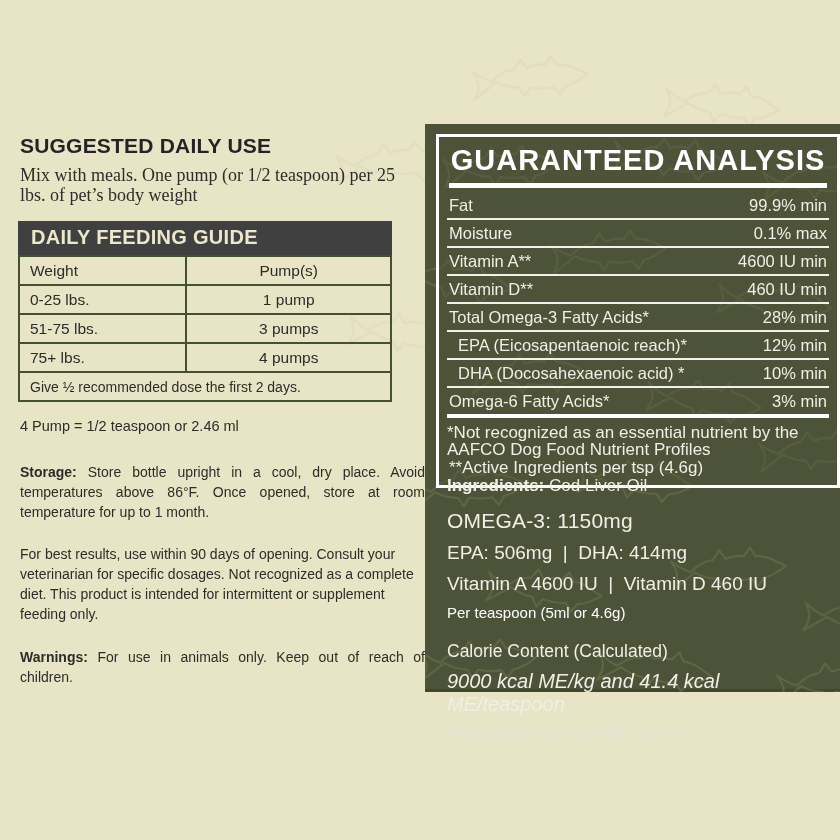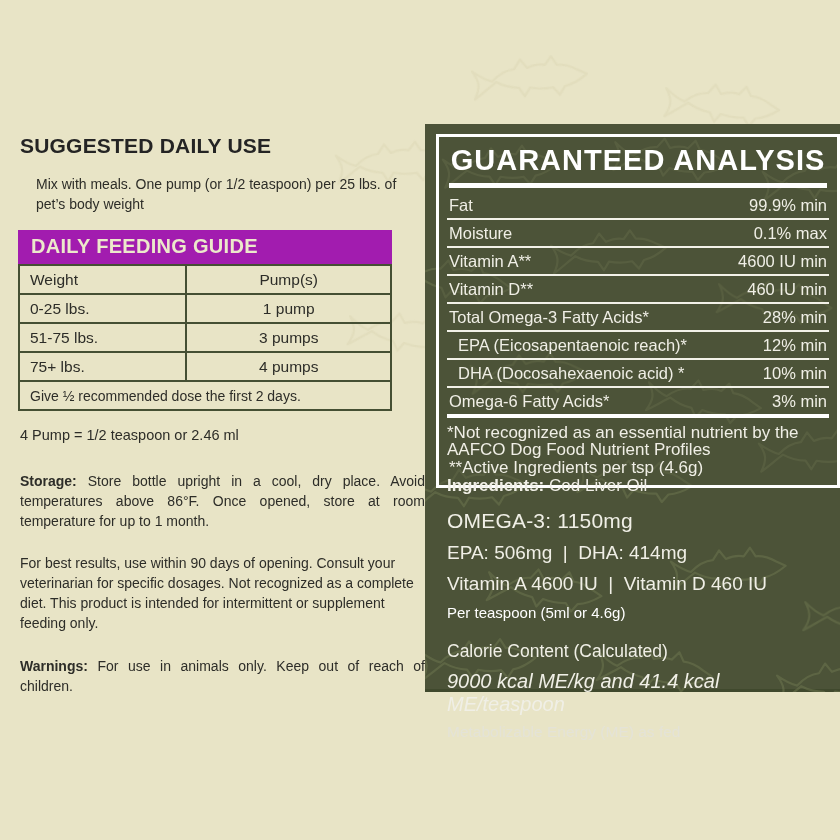--- a/index.html
+++ b/index.html
@@ -9,23 +9,23 @@
     font-family:"Liberation Sans", sans-serif;
     color:#2d2d28;
   }
   
   .fish-layer{position:absolute;pointer-events:none;}
   .fish-layer.cream{left:0;top:0;z-index:0;}
   .fish-layer.panel-fish{left:0;top:0;z-index:0;}
   
   .left-col{position:absolute;left:20px;top:134px;width:405px;z-index:2;}
   .h-title{font-size:21px;font-weight:bold;color:#242424;letter-spacing:.2px;margin:0 0 7px 0;}
-  .intro{font-size:14px;line-height:20px;max-width:378px;margin:16px;}
+  .intro{font-size:18px;line-height:20px;max-width:378px;margin:0;font-family:Liberation Serif, serif;}
   .feeding-block{margin:16px 0 0 -2px;width:374px;}
-  .feeding-header{background:#a21caf;color:#ece8cb;font-size:20px;font-weight:bold;
+  .feeding-header{background:#404040;color:#ece8cb;font-size:20px;font-weight:bold;
     letter-spacing:.3px;padding:5px 13px 6px 13px;}
   table.feed{width:100%;border-collapse:collapse;font-size:15.5px;color:#2d2d28;}
   table.feed td{border:2px solid #454f33;padding:3px 10px;height:21px;}
   td.wcol{width:45%;padding-left:12px;}
   td.pcol{text-align:center;}
   td.tfoot{font-size:14px;padding:3px 8px 4px 8px;}
   .pump-note{font-size:14.5px;margin-top:16px;}
   .para{font-size:14px;line-height:20px;width:405px;margin:0;}
   .p-storage{margin-top:28px;text-align:justify;}
   .p-best{margin-top:22px;}

